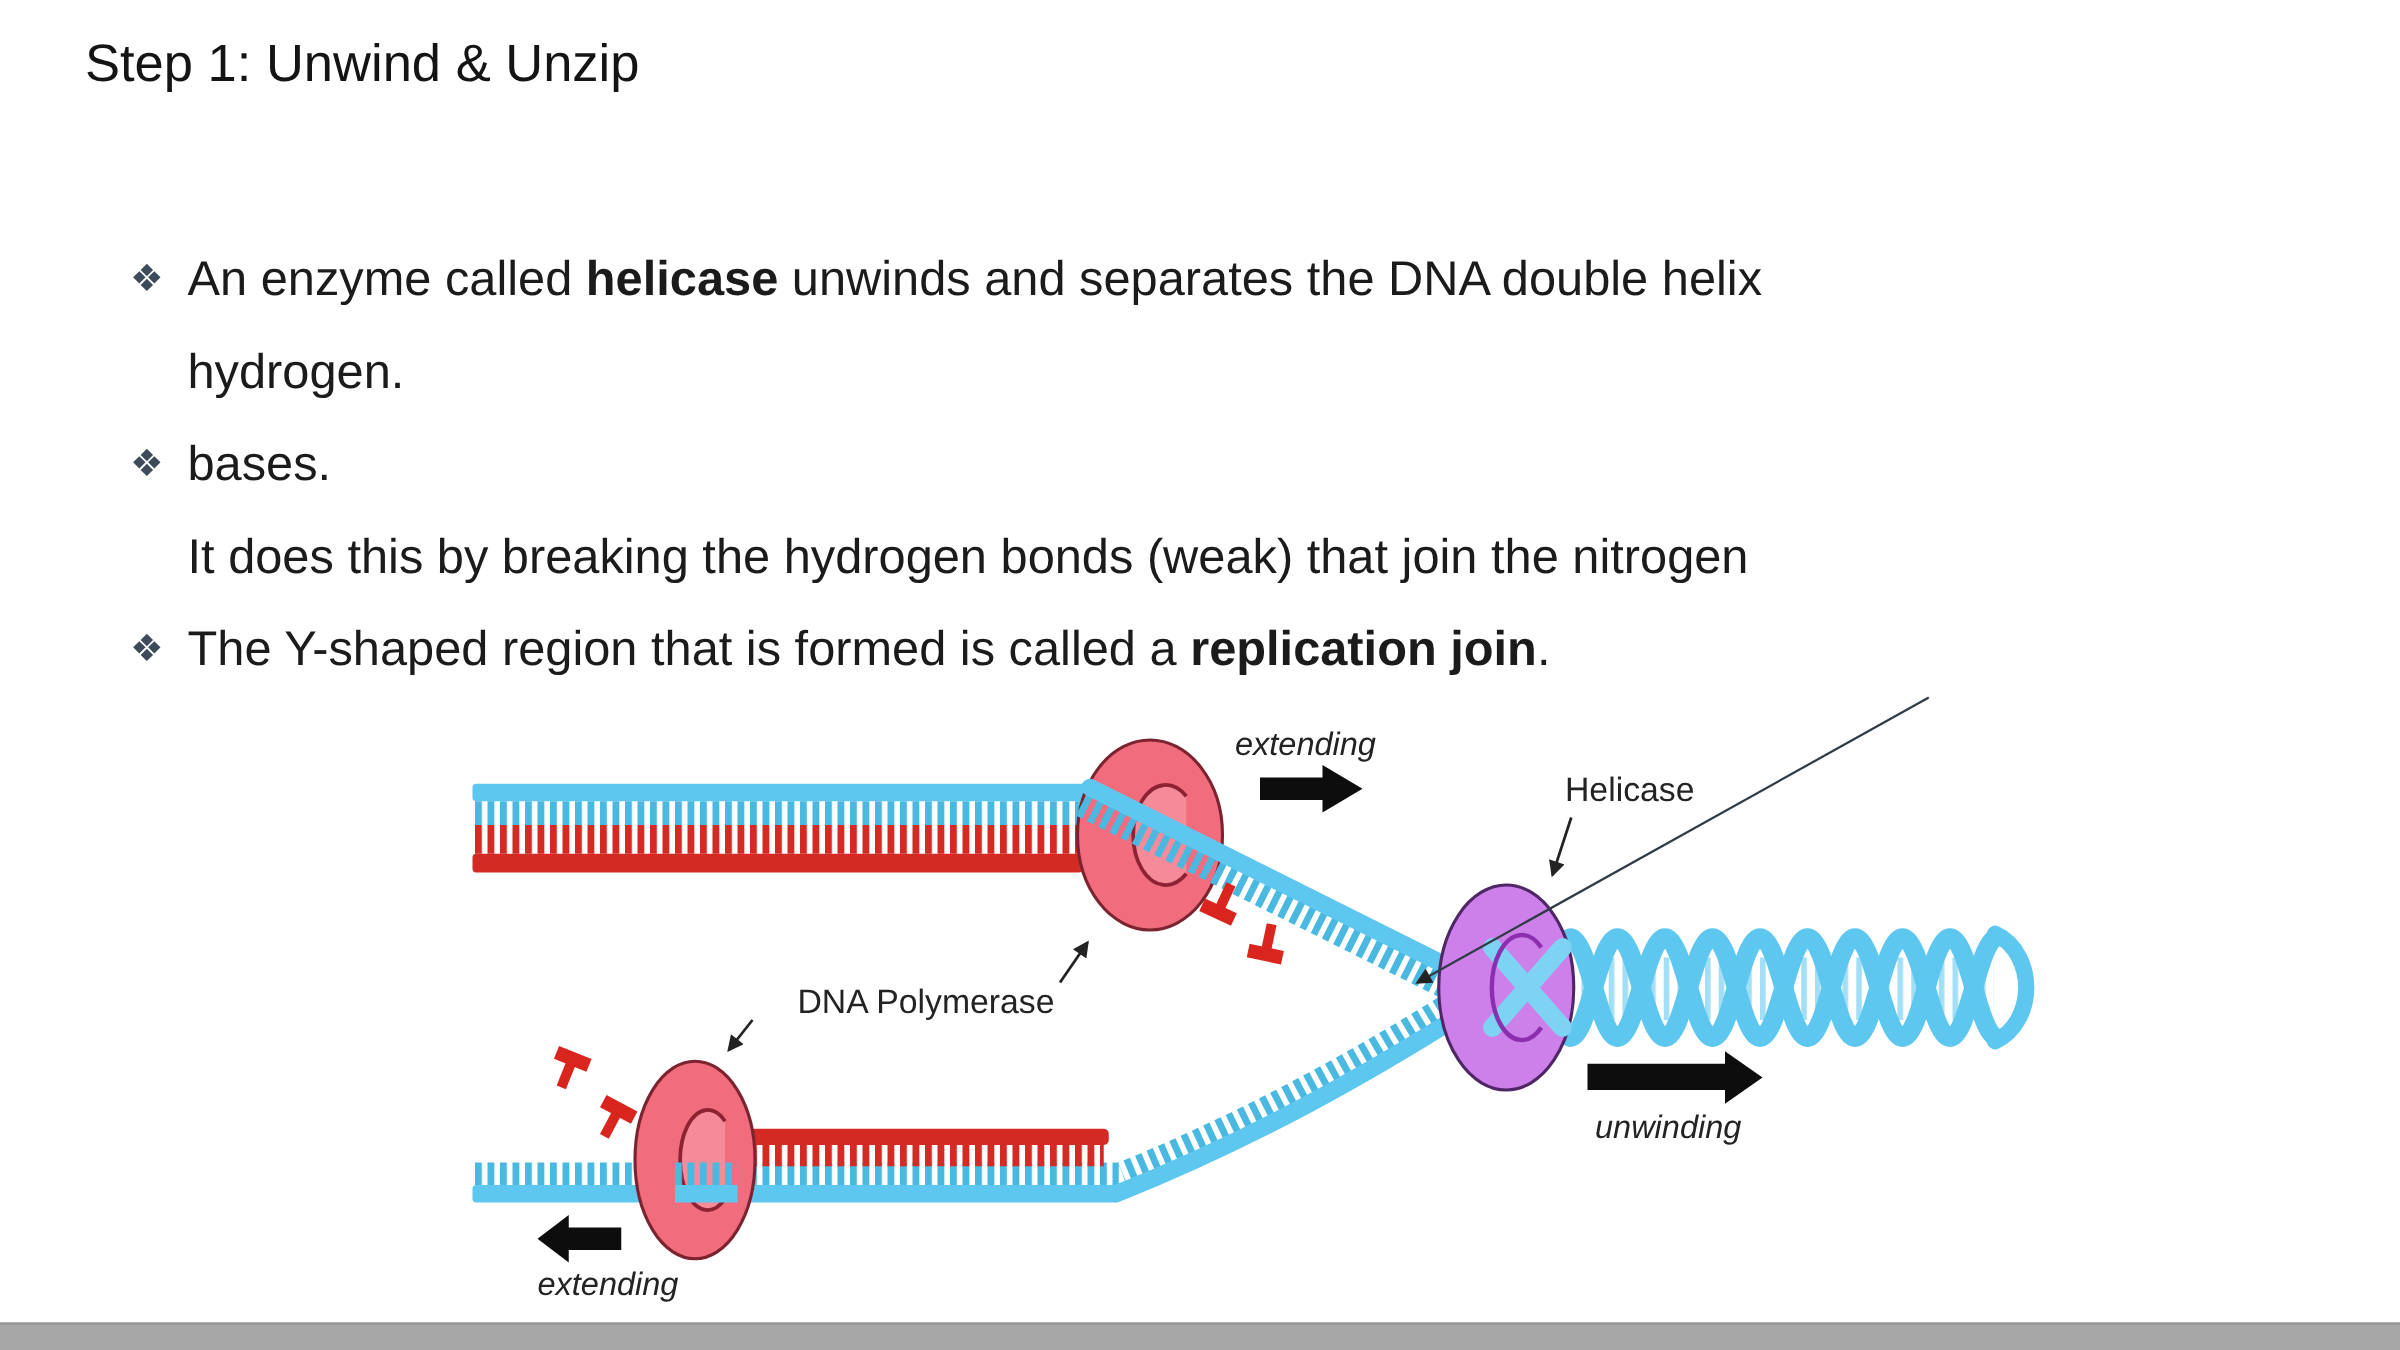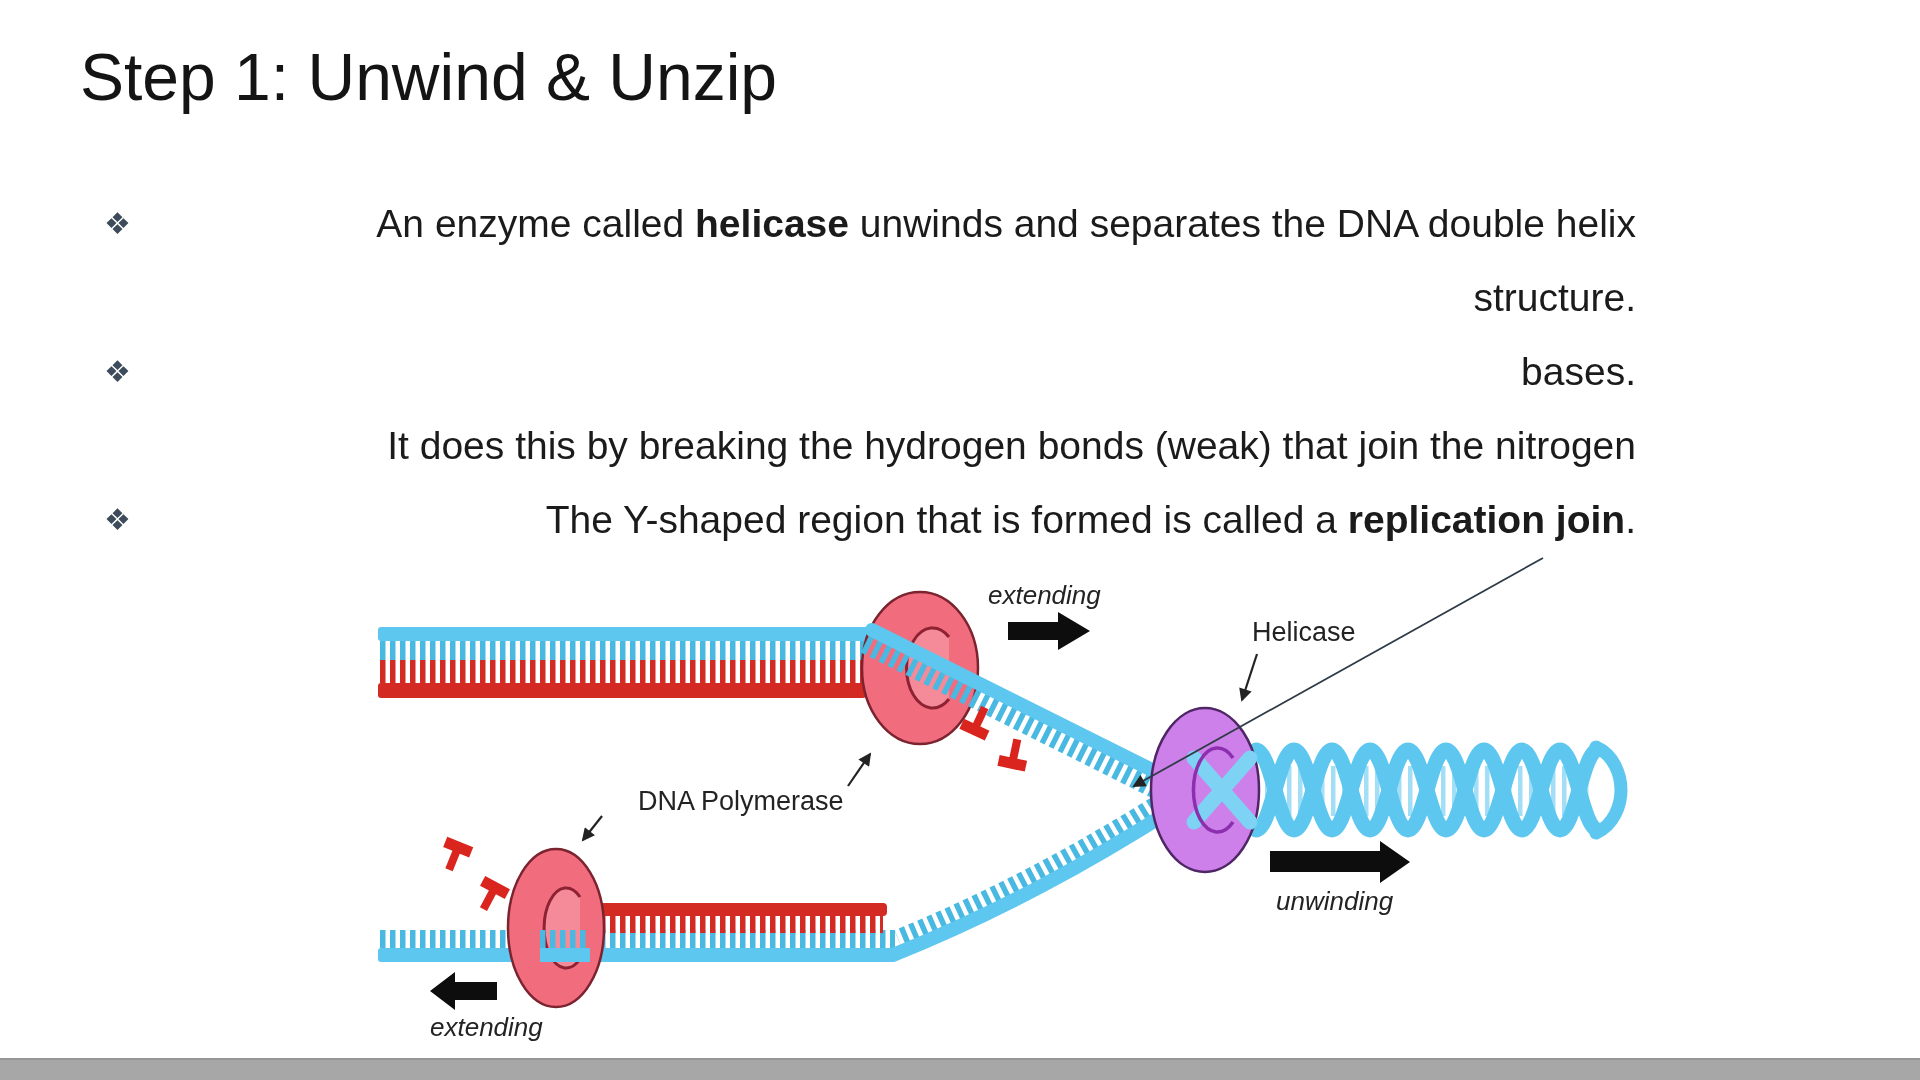--- a/index.html
+++ b/index.html
@@ -2,56 +2,56 @@
 <html><head>
 <meta charset="utf-8">
 <style>
   html,body{margin:0;padding:0;}
   body{
     width:1920px;height:1080px;overflow:hidden;background:#ffffff;
     font-family:"Liberation Sans", sans-serif;position:relative;
   }
   .slide{position:absolute;inset:0;background:#ffffff;}
   .title{
-    position:absolute;left:68px;top:26px;margin:12px;
-    font-size:66px;font-weight:400;color:#141414;letter-spacing:0;
+    position:absolute;left:68px;top:26px;margin:0;
+    font-size:42px;font-weight:400;color:#141414;letter-spacing:0;
     line-height:1.2;white-space:nowrap;
   }
   .bullets{
     position:absolute;left:86px;top:187px;width:1550px;
     list-style:none;margin:0;padding:0;
     font-size:39px;color:#1b1b1b;line-height:74px;
   }
   .bullets li{position:relative;padding-left:64px;margin:0;}
   .diamond{
     position:absolute;left:18px;top:0;font-size:30px;line-height:74px;
     color:#3e4b5a;
   }
   .bullets b{font-weight:700;}
-  .bline{white-space:nowrap;text-align:right;}
+  .bline{white-space:nowrap;}
   .diagram-svg{position:absolute;left:0;top:0;}
   .dlabel{font-family:"Liberation Sans", sans-serif;font-size:27px;fill:#232323;}
   .dlabel.it{font-style:italic;font-size:26px;}
   .bottom-bar{
     position:absolute;left:0;top:1058px;width:1920px;height:22px;
     background:#a7a7a7;border-top:2px solid #969696;box-sizing:border-box;
   }
 </style>
 </head>
 <body>
 
 <div class="slide">
 
   <h1 class="title">Step 1: Unwind &amp; Unzip</h1>
 
   <ul class="bullets">
     <li>
       <span class="diamond">❖</span>
       <div class="bline"><span>An enzyme called </span><b>helicase</b><span> unwinds and separates the DNA double helix</span></div>
-      <div class="bline"><span>structure.</span></div>
+      <div class="bline"><span>hydrogen.</span></div>
     </li>
     <li>
       <span class="diamond">❖</span>
       <div class="bline"><span>bases.</span></div>
       <div class="bline"><span>It does this by breaking the hydrogen bonds (weak) that join the nitrogen</span></div>
     </li>
     <li>
       <span class="diamond">❖</span>
       <div class="bline"><span>The Y-shaped region that is formed is called a </span><b>replication join</b><span>.</span></div>
     </li>

